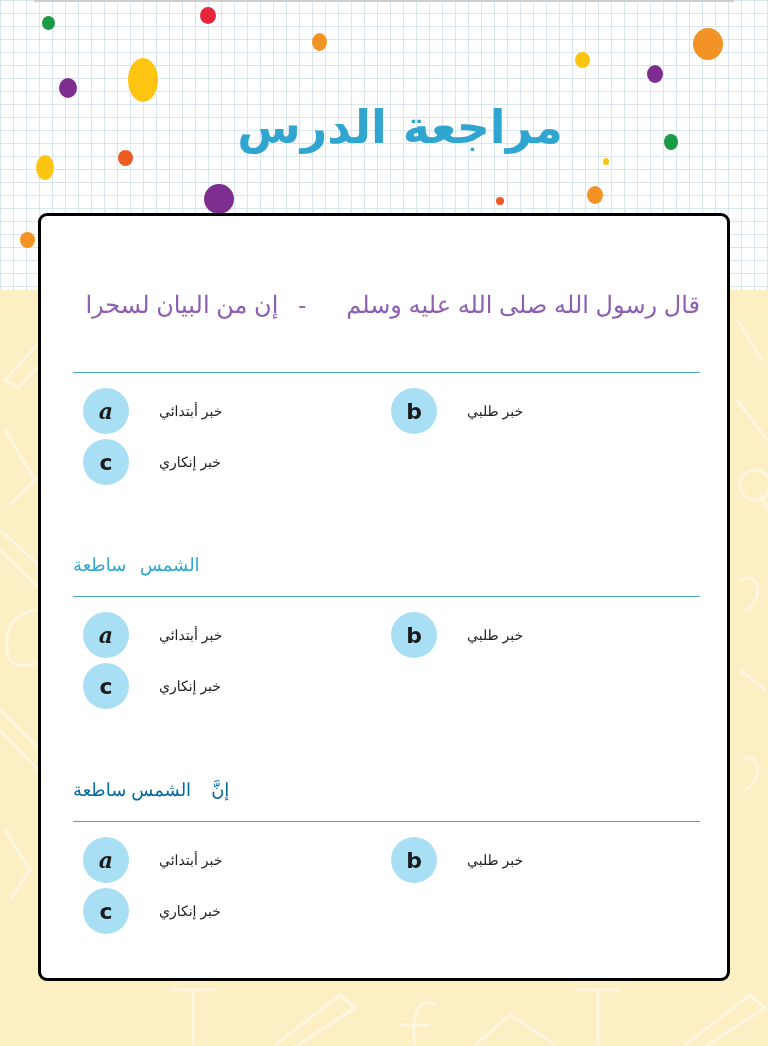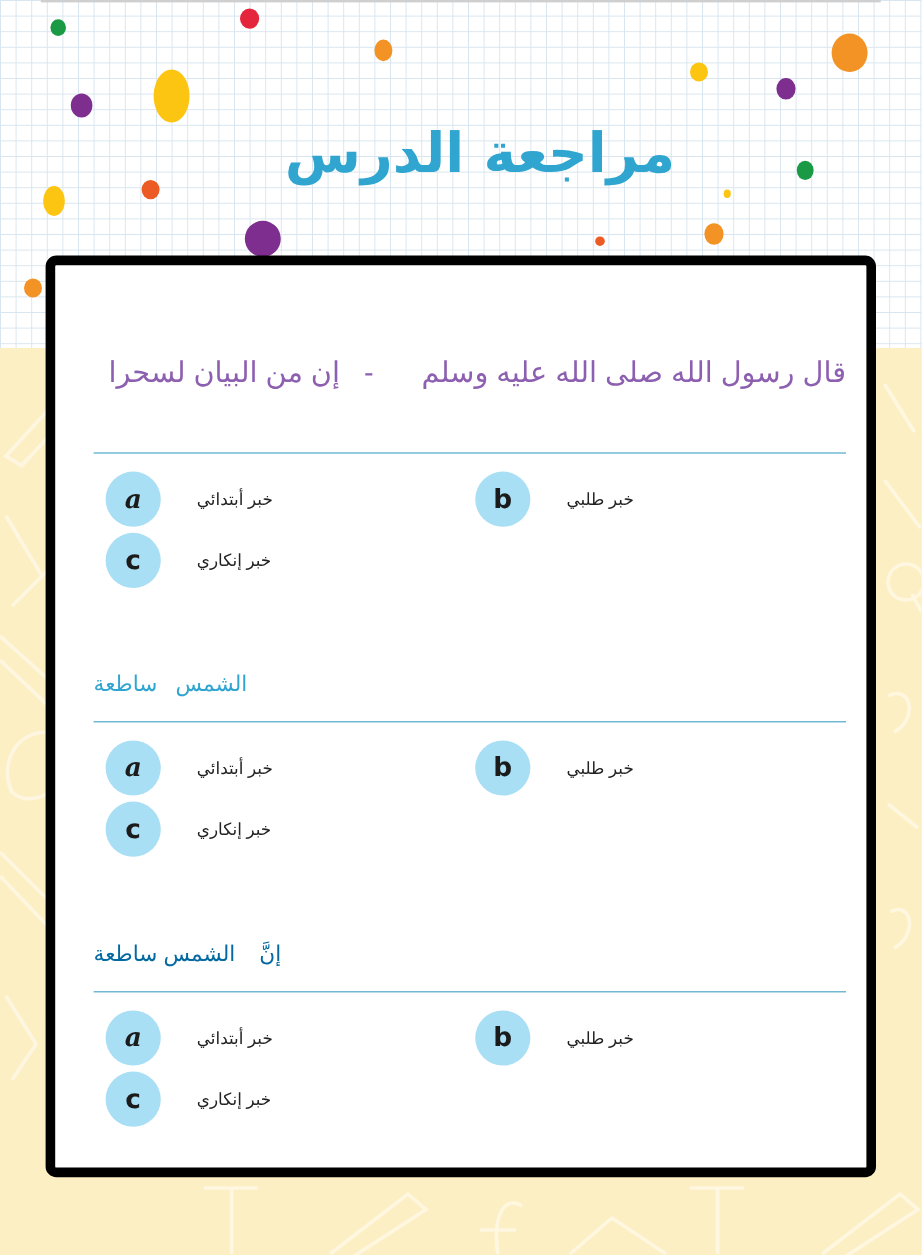--- a/index.html
+++ b/index.html
@@ -25,21 +25,21 @@
   .doodle { position: absolute; stroke: #fff8e6; fill: none; stroke-width: 3; opacity: .85; }
   .splat { position: absolute; border-radius: 50%; }
   .title {
     position: absolute; left: 0; top: 100px; width: 768px; text-align: center;
     font-family: "DejaVu Sans", sans-serif; font-size: 46px; color: #2fa5cf;
     direction: rtl;
     margin-left: 16px;
   }
   .card {
     position: absolute; left: 38px; top: 213px; width: 692px; height: 768px;
-    background: #fff; border: 8px solid #000000; border-radius: 9px;
+    background: #fff; border: 3px solid #000000; border-radius: 9px;
   }
   .question {
     position: absolute; left: 32px; width: 627px;
   }
   .q-text {
     direction: rtl; text-align: right; white-space: pre;
     font-family: "Liberation Sans", sans-serif;
   }
   .q-rule { position: absolute; left: 0; width: 627px; height: 1px; background: #4ea9c9; }
   .opt { position: absolute; display: flex; align-items: center; }
@@ -140,21 +140,21 @@
       <div class="bubble">b</div>
       <span class="opt-label">خبر طلبي</span>
     </div>
     <div class="opt" style="top:148px;left:10px;">
       <div class="bubble">c</div>
       <span class="opt-label">خبر إنكاري</span>
     </div>
   </div>
 
   <div class="question" style="top:338px;">
-    <div class="q-text" style="color:#2fa5cf;font-size:18px;height:30px;text-align:left;direction:rtl;display:inline-block;">الشمس   ساطعة</div>
+    <div class="q-text" style="color:#2fa5cf;font-size:18px;height:30px;text-align:left;direction:rtl;display:inline-block;font-family:Liberation Serif, serif;">الشمس   ساطعة</div>
     <div class="q-rule" style="top:42px;"></div>
     <div class="opt" style="top:58px;left:10px;">
       <div class="bubble italic">a</div>
       <span class="opt-label">خبر أبتدائي</span>
     </div>
     <div class="opt" style="top:58px;left:318px;">
       <div class="bubble">b</div>
       <span class="opt-label">خبر طلبي</span>
     </div>
     <div class="opt" style="top:109px;left:10px;">

